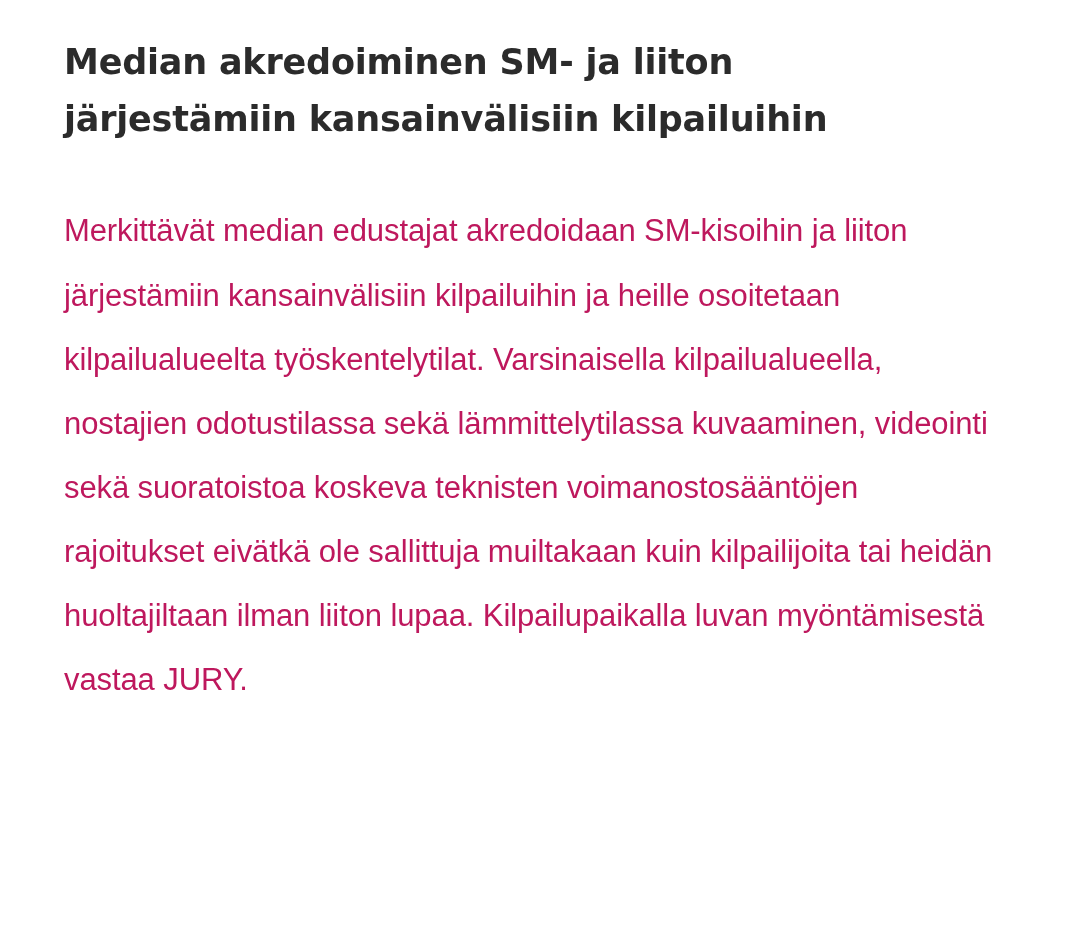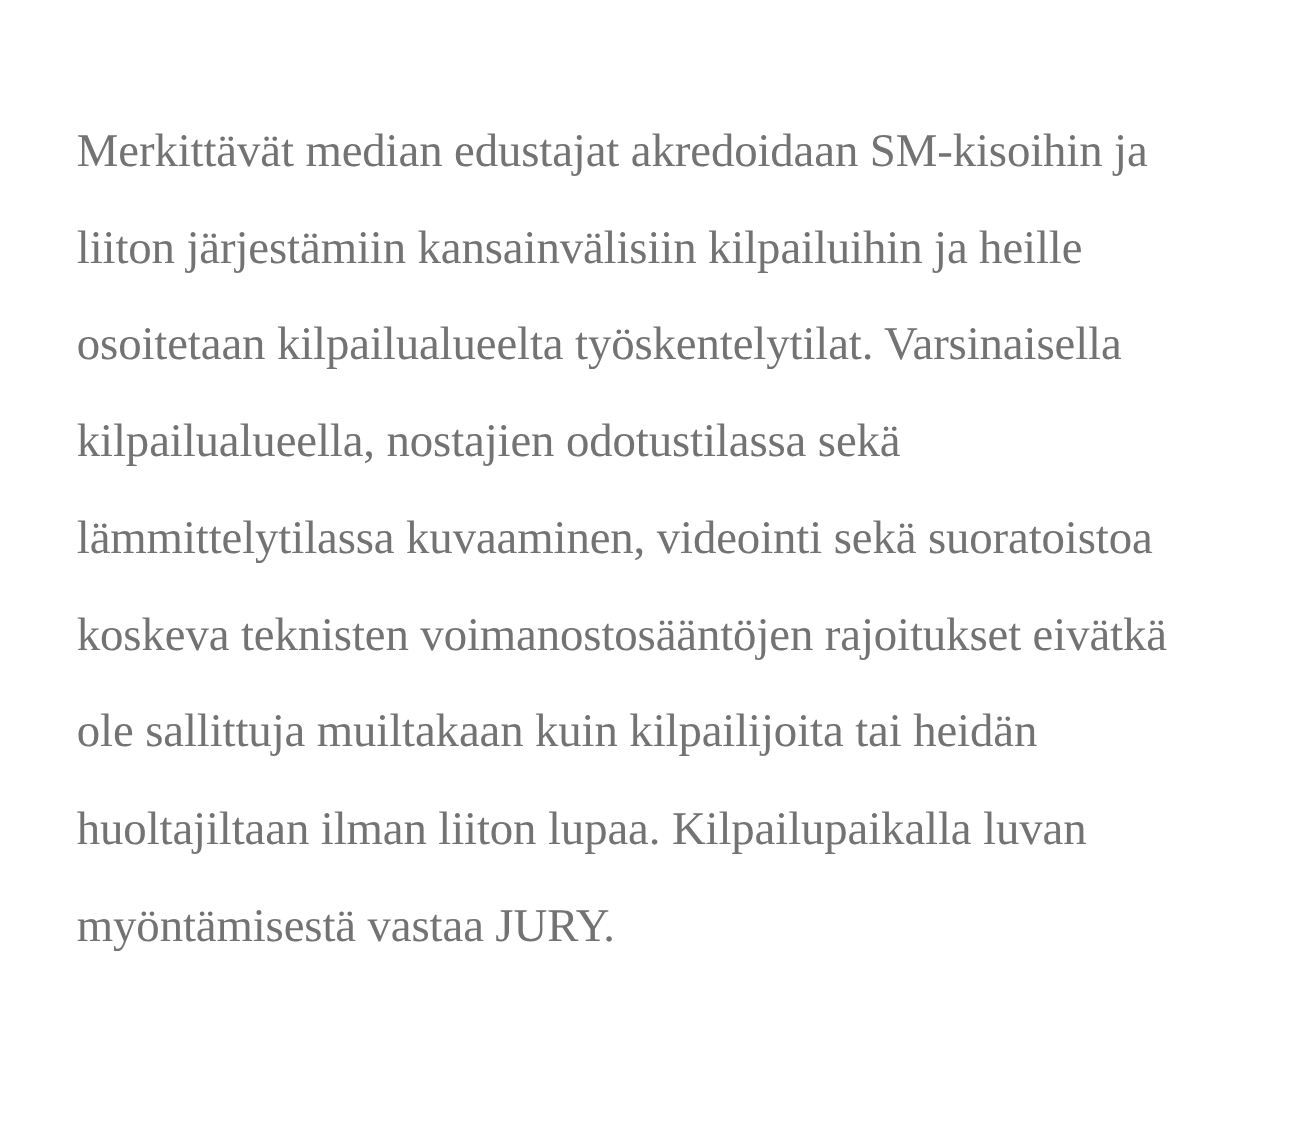--- a/index.html
+++ b/index.html
@@ -26,27 +26,28 @@
     font-weight: 700;
     font-size: 35px;
     line-height: 1.62;
     letter-spacing: -0.2px;
     color: #2b2b2b;
     max-width: 860px;
   }
   .article-body {
     margin: 0;
     padding-top: 52px;
-    font-family: Liberation Serif, serif;
+    font-family: Liberation Sans, sans-serif;
     font-weight: 400;
-    font-size: 39px;
+    font-size: 31px;
     line-height: 2.07;
     letter-spacing: -0.1px;
-    color: #737373;
+    color: #be185d;
     max-width: 940px;
   }
 </style>
 </head>
 <body>
 
 <div class="page">
+  <h1 class="article-title">Median akredoiminen SM- ja liiton järjestämiin kansainvälisiin kilpailuihin</h1>
   <p class="article-body">Merkittävät median edustajat akredoidaan SM-kisoihin ja liiton järjestämiin kansainvälisiin kilpailuihin ja heille osoitetaan kilpailualueelta työskentelytilat. Varsinaisella kilpailualueella, nostajien odotustilassa sekä lämmittelytilassa kuvaaminen, videointi sekä suoratoistoa koskeva teknisten voimanostosääntöjen rajoitukset eivätkä ole sallittuja muiltakaan kuin kilpailijoita tai heidän huoltajiltaan ilman liiton lupaa. Kilpailupaikalla luvan myöntämisestä vastaa JURY.</p>
 </div>
 
 </body></html>

